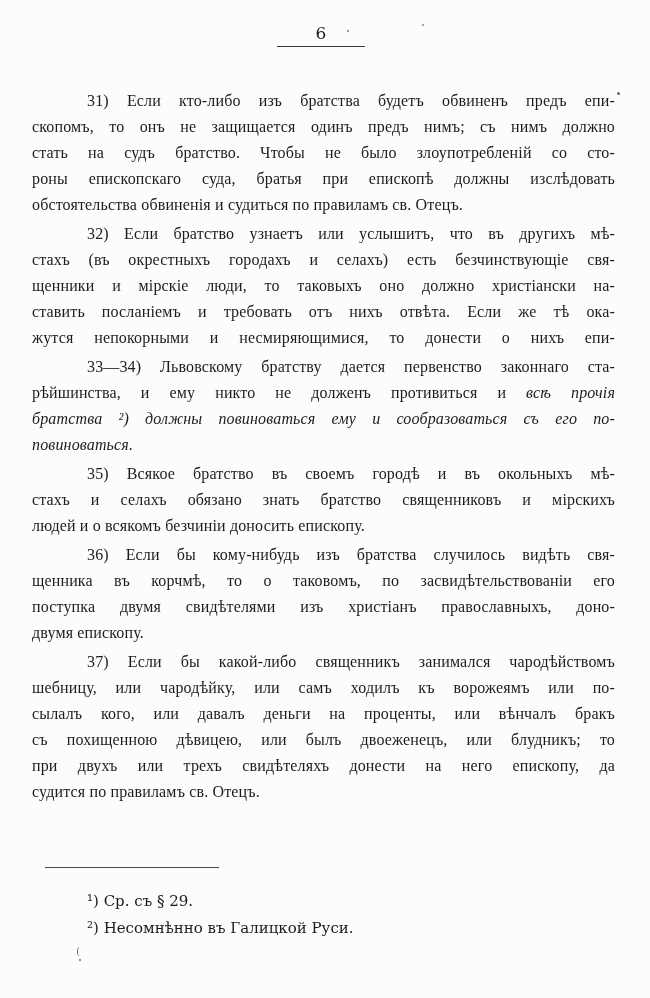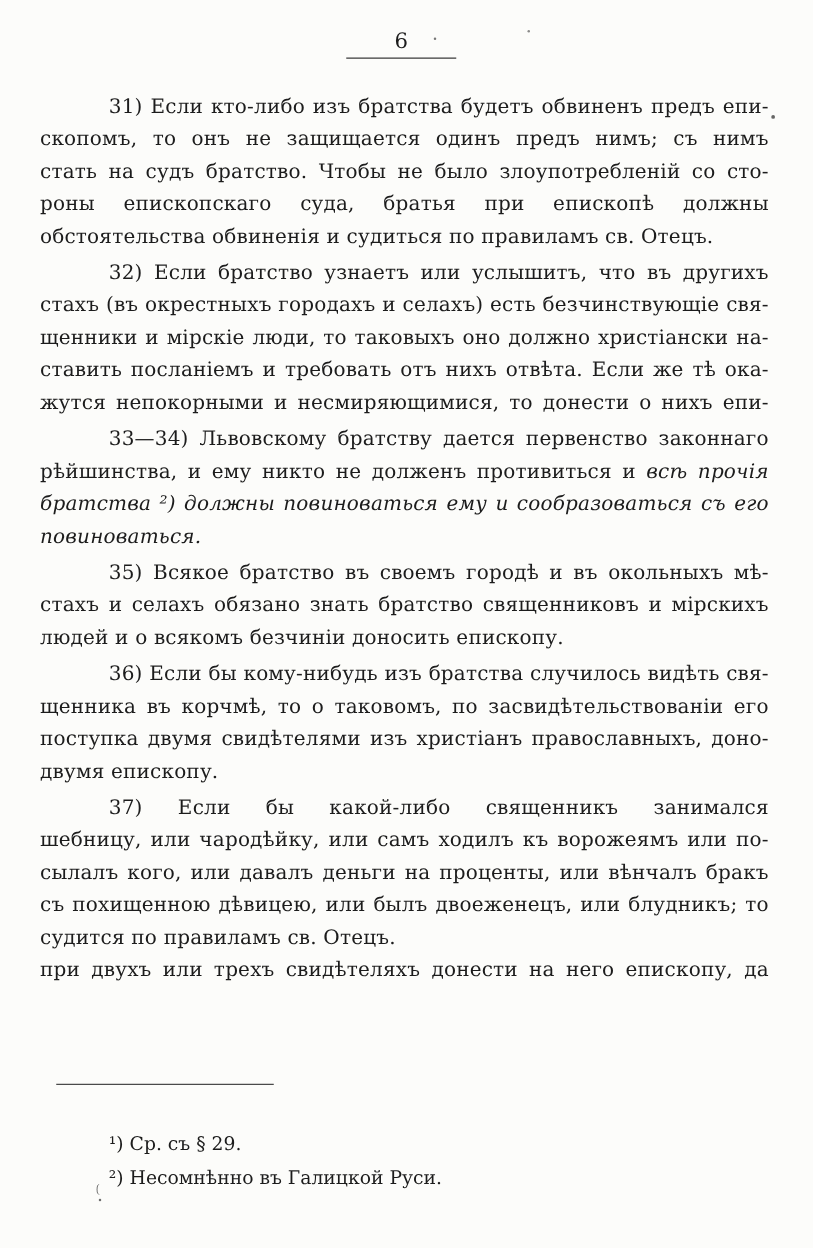--- a/index.html
+++ b/index.html
@@ -6,34 +6,34 @@
   body {
     width:650px; height:998px; position:relative; overflow:hidden;
     background:#fcfcfa;
     font-family:"DejaVu Serif", serif;
     color:#1c1c1c;
   }
   .pagehead { position:absolute; top:22px; left:277px; width:88px; text-align:center; }
   .pagenum { font-size:17px; line-height:22px; }
   .pagenum-rule { margin-top:2px; border-top:1.6px solid #3a3a3a; height:0; }
 
-  .text-block { position:absolute; left:32px; top:72px; width:583px; }
+  .text-block { position:absolute; left:32px; top:88px; width:583px;font-family:Liberation Serif, serif; }
   .ln {
     font-size:16px; line-height:26px; height:26px;
     letter-spacing:0.15px;
     text-align:justify; text-align-last:justify;
     overflow:hidden; white-space:normal;
   }
   .ln.last { text-align:right; text-align-last:left; }
   .ln.indent { padding-left:55px; }
   .it { font-style:italic; }
   .para + .para { margin-top:3px; }
 
   .footrule { position:absolute; left:45px; top:867px; width:174px; height:0; border-top:1.6px solid #4a4a4a; }
-  .footnotes { position:absolute; left:32px; top:888px; width:583px;margin-top:14px; }
+  .footnotes { position:absolute; left:32px; top:888px; width:583px; }
   .fn { font-size:15px; line-height:27px; padding-left:55px; text-align:left; }
 
   
   .dot { position:absolute; background:#3f3f3f; border-radius:50%; }
   #art-dot-1 { left:617px; top:92px;  width:3px; height:3px; opacity:.8; }
   #art-dot-2 { left:347px; top:30px;  width:2px; height:2px; opacity:.7; }
   #art-dot-3 { left:422px; top:24px;  width:2px; height:2px; opacity:.6; }
   #art-curl  { position:absolute; left:77px; top:947px; width:5px; height:9px;
                border-left:1.6px solid #3a3a3a; border-radius:60% 0 0 60%; opacity:.75; }
   #art-curl-dot { left:79px; top:959px; width:2px; height:2px; opacity:.75; }
@@ -82,22 +82,22 @@
     <div class="ln">щенника въ корчмѣ, то о таковомъ, по засвидѣтельствованіи его</div>
     <div class="ln">поступка двумя свидѣтелями изъ христіанъ православныхъ, доно-</div>
     <div class="ln last">двумя епископу.</div>
   </section>
 
   <section class="para">
     <div class="ln indent">37) Если бы какой-либо священникъ занимался чародѣйствомъ</div>
     <div class="ln">шебницу, или чародѣйку, или самъ ходилъ къ ворожеямъ или по-</div>
     <div class="ln">сылалъ кого, или давалъ деньги на проценты, или вѣнчалъ бракъ</div>
     <div class="ln">съ похищенною дѣвицею, или былъ двоеженецъ, или блудникъ; то</div>
+    <div class="ln">при двухъ или трехъ свидѣтеляхъ донести на него епископу, да</div>
     <div class="ln last">судится по правиламъ св. Отецъ.</div>
-    <div class="ln">при двухъ или трехъ свидѣтеляхъ донести на него епископу, да</div>
   </section>
 
 </main>
 
 <div class="footrule"></div>
 
 <div class="footnotes">
   <div class="fn">¹) Ср. съ § 29.</div>
   <div class="fn">²) Несомнѣнно въ Галицкой Руси.</div>
 </div>

